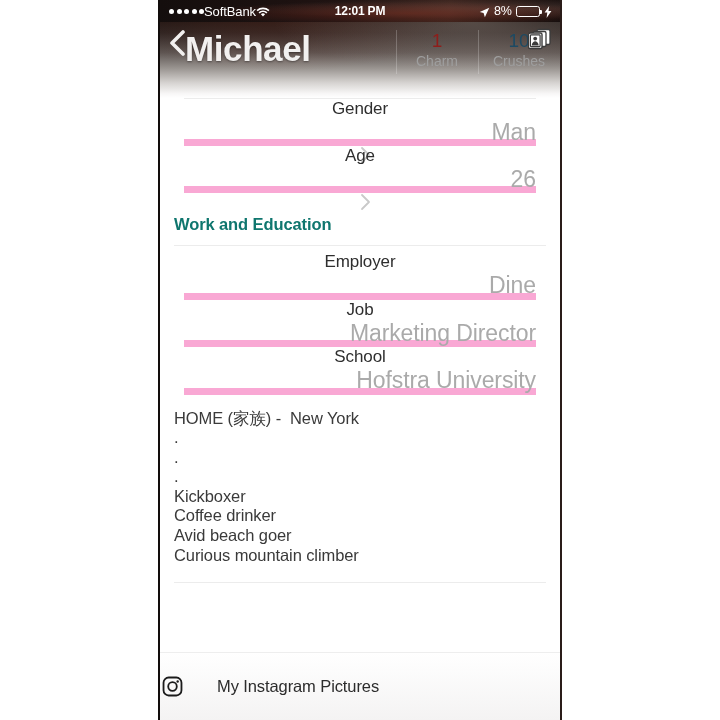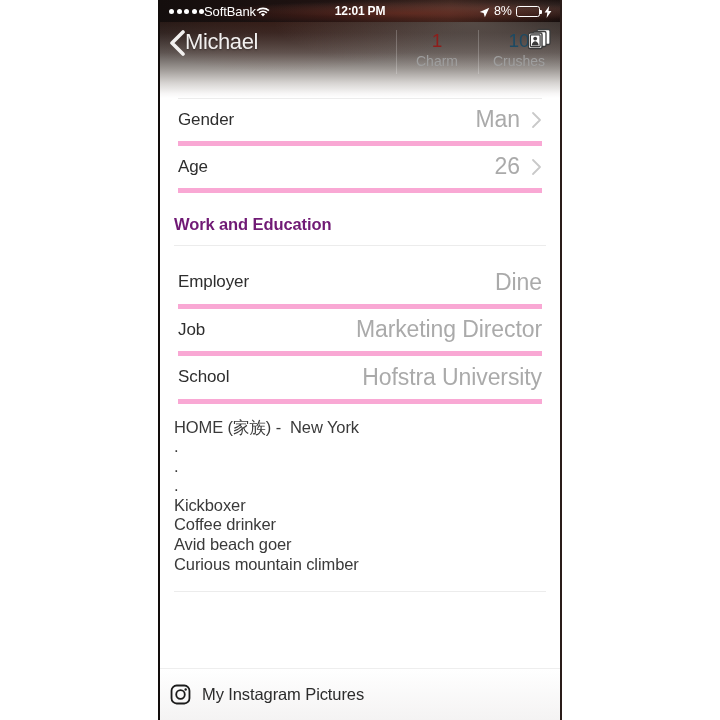--- a/index.html
+++ b/index.html
@@ -145,26 +145,26 @@
     display: flex;
     align-items: center;
     padding: 8px 0 0 8px;
   }
   .chevron-back {
     width: 18px; height: 26px;
     display:block;
   }
   .profile-name {
     color: #f2f0ef;
-    font-size: 22px;
+    font-size: 35px;
     letter-spacing: -0.4px;
     margin-top: 7px;
     margin-left: -1px;
     text-shadow: 0 1px 2px rgba(0,0,0,0.35);
-    font-weight: 400;
+    font-weight: 700;
   }
   .stats {
     margin-left: auto;
     display: flex;
     height: 56px;
     align-items: stretch;
     padding-top: 4px;
   }
   .stat {
     width: 82px;
@@ -201,25 +201,26 @@
     height: 26px;
   }
 
   
   .content {
     position: relative;
     background: #fff;
   }
   .row {
     height: 47.5px;
-    margin: 0 18px;
-    display: flex;
-    align-items: center;
-    border-bottom: 5px solid #f9a8d4;
-    box-sizing: border-box;
+    margin: 0 24px;
+    display: flex;
+    align-items: center;
+    border-bottom: 7px solid #f9a8d4;
+    box-sizing: border-box;
+    flex-direction: column;
   }
   .row:first-child { border-top: 1px solid #ececec; }
   .row-label {
     font-size: 17px;
     color: #2e2e2e;
     letter-spacing: -0.1px;
   }
   .row-value {
     margin-left: auto;
     font-size: 23px;
@@ -227,26 +228,26 @@
     letter-spacing: -0.1px;
   }
   .row-chevron {
     width: 11px;
     height: 18px;
     margin-left: 11px;
     display: block;
   }
   .section-header {
     height: 42px;
-    margin: 15px 14px;
+    margin: 6px 14px;
     display: flex;
     align-items: center;
     font-size: 16.5px;
     font-weight: bold;
-    color: #701a75;
+    color: #0f766e;
     border-bottom: 1px solid #ececec;
     box-sizing: border-box;
     letter-spacing: -0.1px;
   }
   .section-header.spaced { margin-top: 11px; }
 
   .about-body {
     margin: 0 14px;
     padding-top: 14px;
     height: 188px;
@@ -260,27 +261,28 @@
     color: #3a3a3a;
     white-space: pre;
     letter-spacing: -0.1px;
   }
 
   
   .insta-row {
     position: absolute;
     left: 0; right: 0;
     bottom: 0;
-    height: 52px;
+    height: 68px;
     background: linear-gradient(180deg,#ffffff 0%, #f4f3f3 100%);
     display: flex;
     align-items: center;
-    padding-left: 10px;
+    padding-left: 2px;
     border-top: 1px solid #eeeeee;
     box-sizing: border-box;
+    gap: 23px;
   }
   .insta-icon { width: 21px; height: 21px; display:block; }
   .insta-label {
     font-size: 16.5px;
     color: #2c2c2c;
     margin-left: 11px;
     letter-spacing: -0.1px;
   }
 </style>
 </head>

